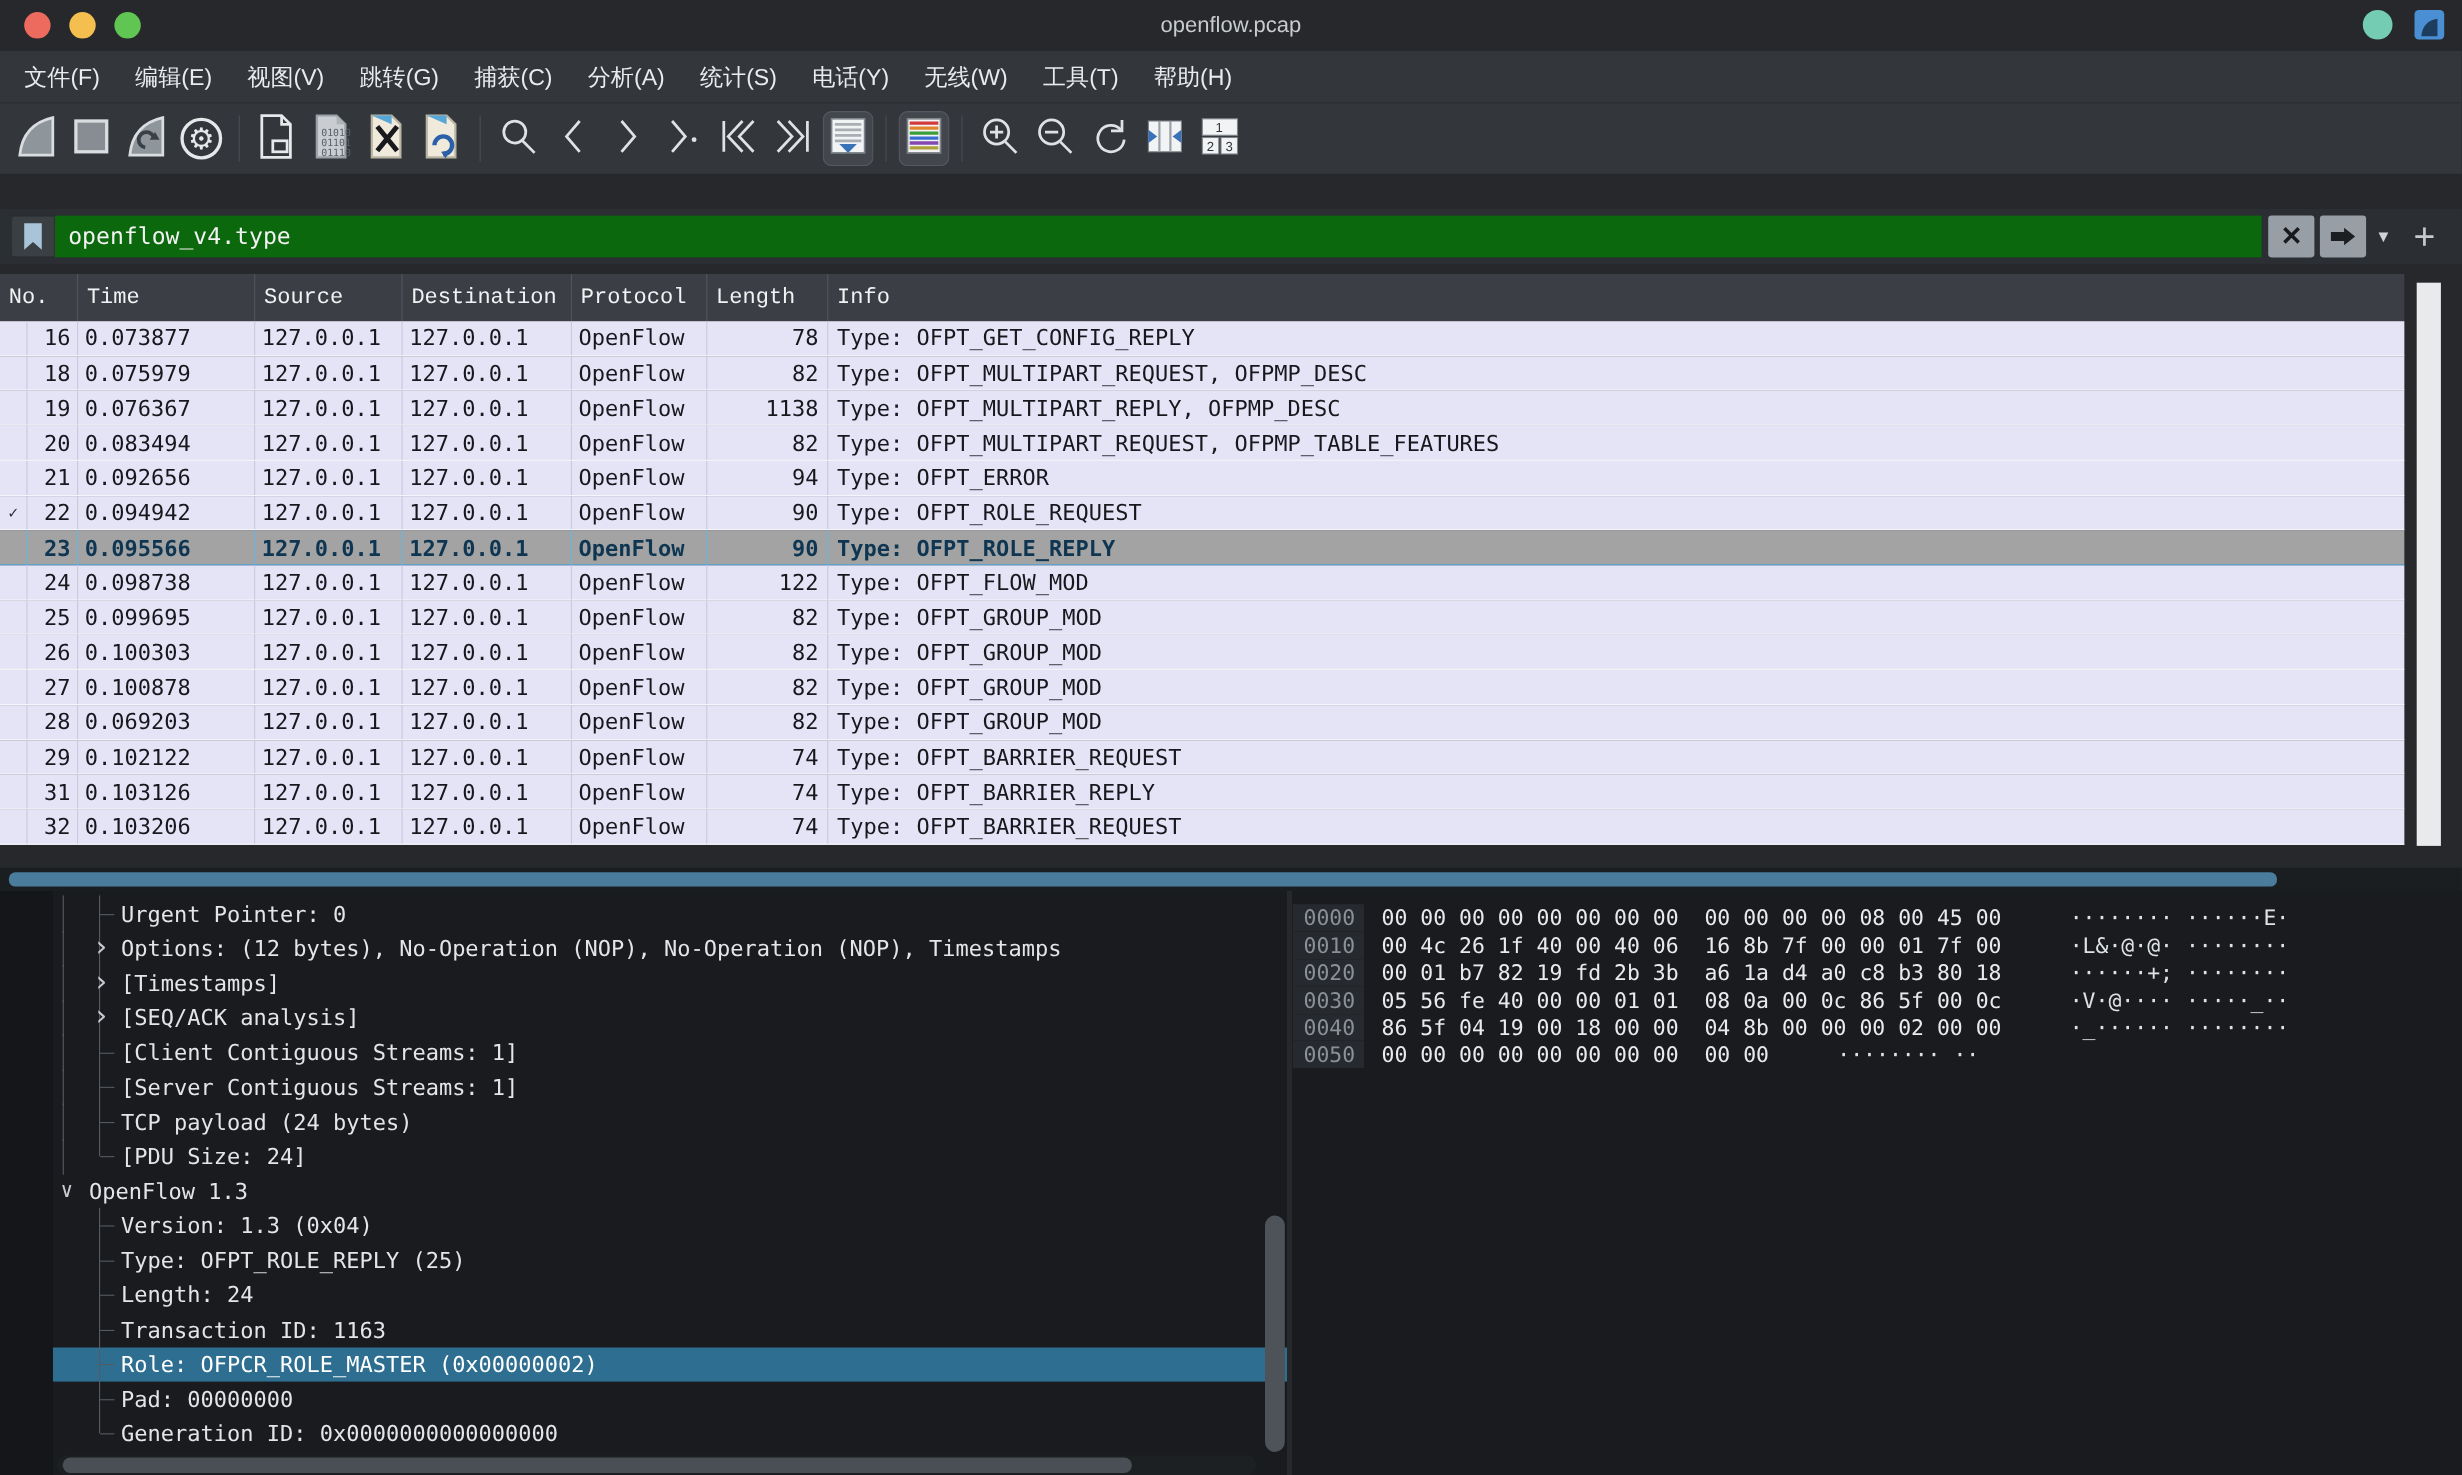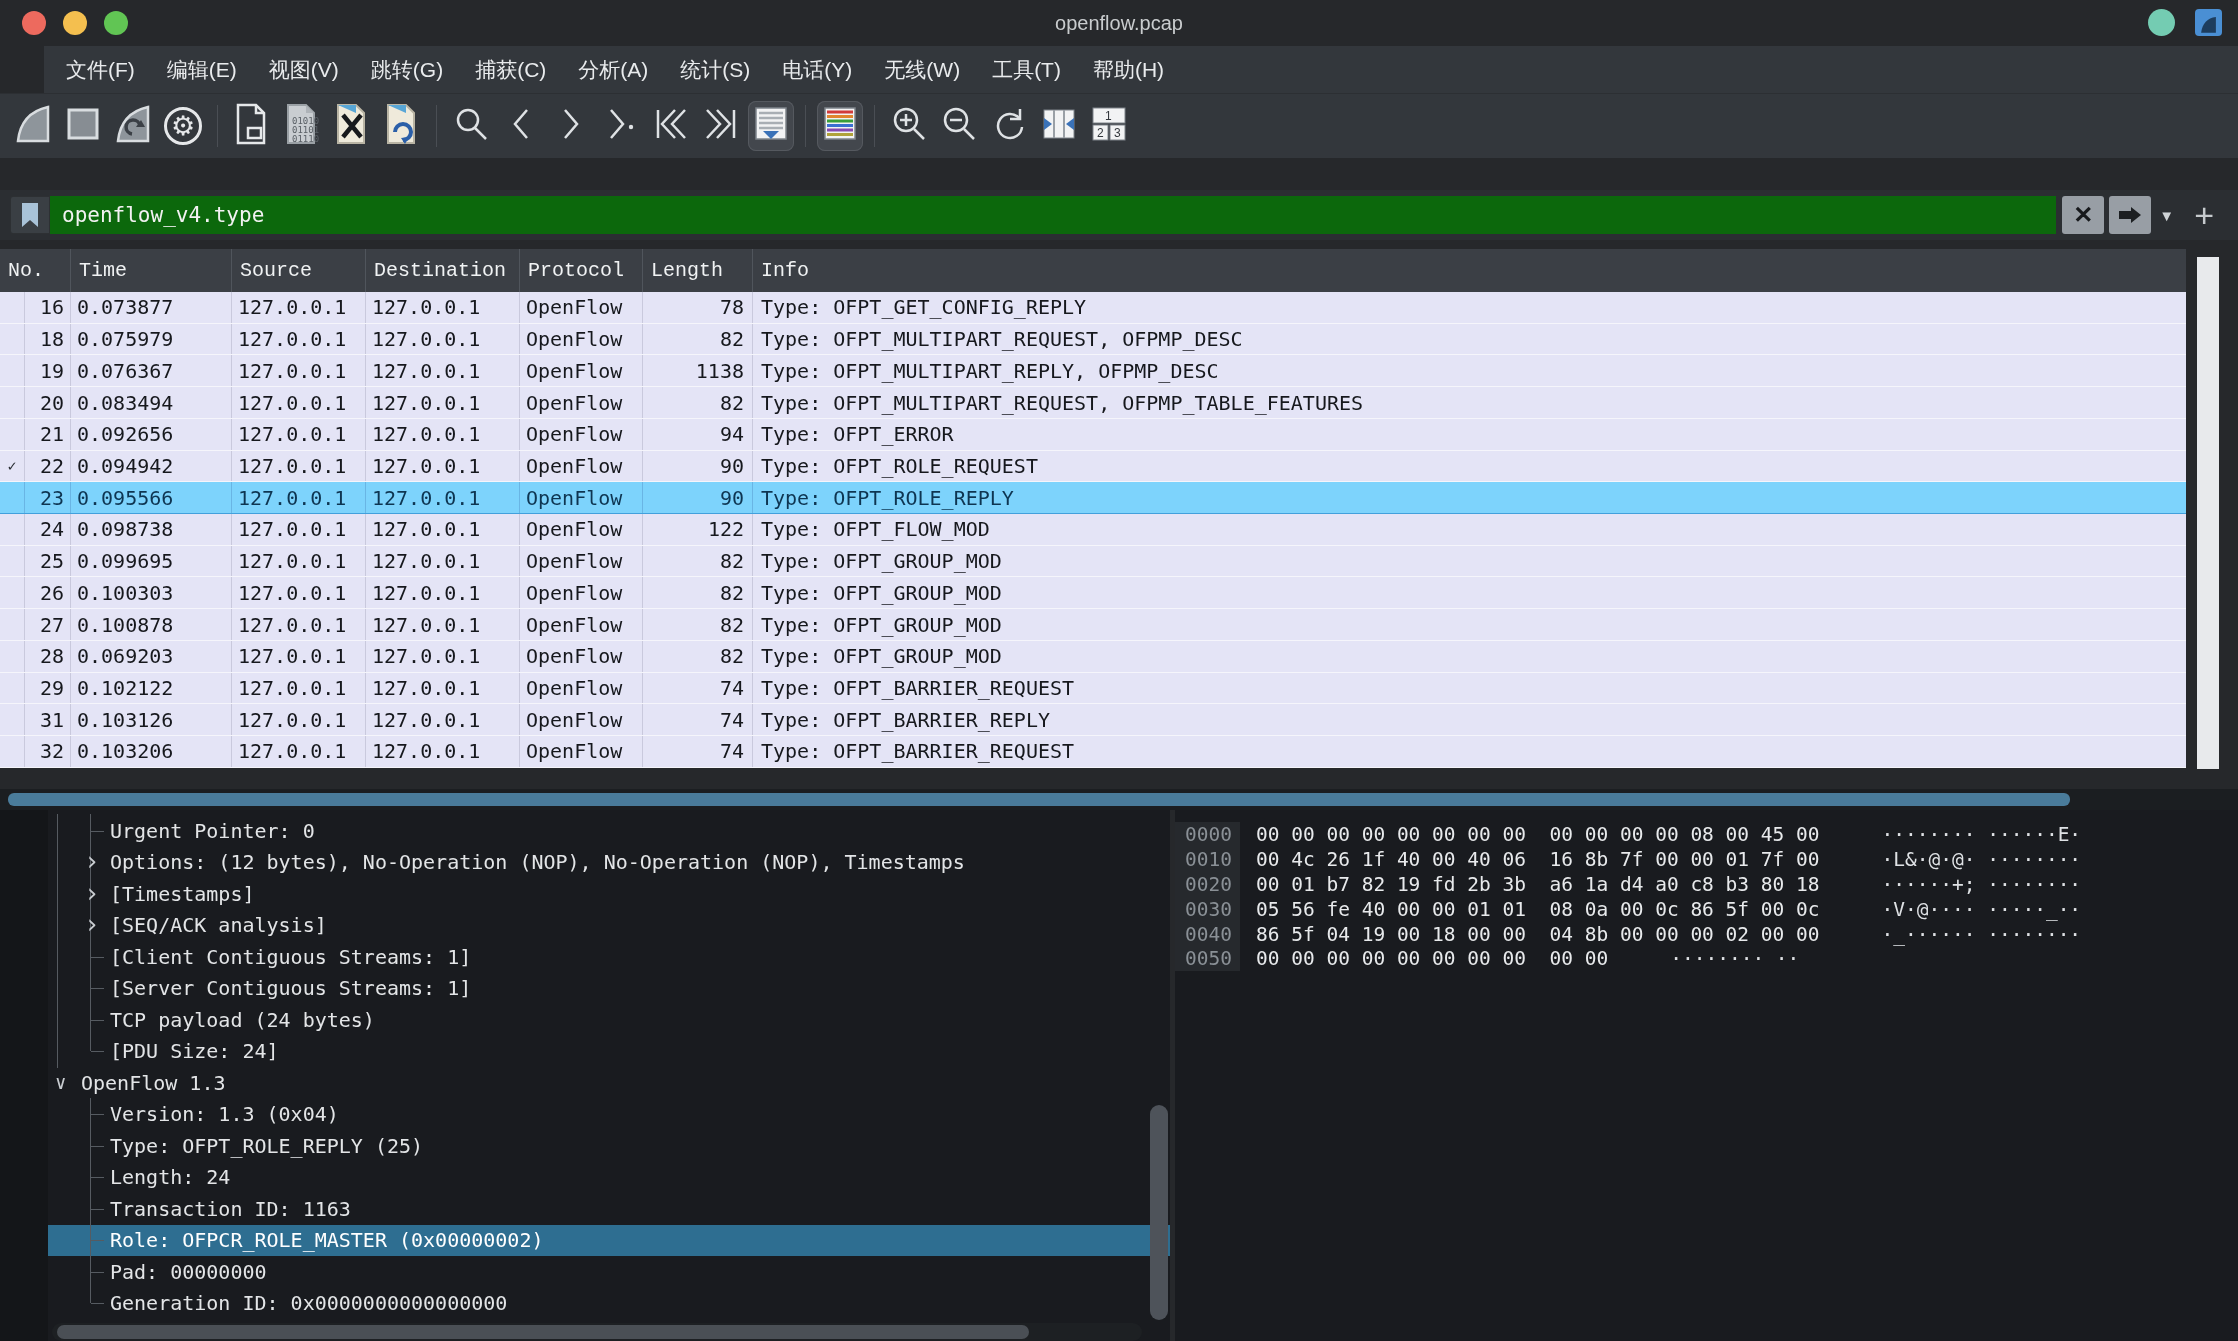--- a/index.html
+++ b/index.html
@@ -13,21 +13,21 @@
   .lights { position:absolute; left:22px; top:11px; display:flex; gap:17px; }
   .light { width:24px; height:24px; border-radius:50%; }
   .light.red{ background:#ed6a5e; } .light.yellow{ background:#f4bf4f; } .light.green{ background:#61c554; }
   .win-title { color:#c9ccce; font-size:20px; }
   .tray { position:absolute; right:16px; top:9px; display:flex; gap:20px; align-items:center; }
   .tray-circle { width:27px; height:27px; border-radius:50%; background:#74ccb2; }
   .tray-ws { width:27px; height:27px; border-radius:4px; background:#4a8fd4;
              display:flex; align-items:flex-end; justify-content:center; }
 
   
-  .menubar { height:47px; background:#33373c; display:flex; align-items:center; padding-left:6px;margin-left:44px; }
+  .menubar { height:47px; background:#33373c; display:flex; align-items:center; padding-left:6px; }
   .menu-item { color:#e9ebed; font-size:21px; padding:0 16px; cursor:default; }
 
   
   .toolbar { height:65px; background:#33373c; display:flex; align-items:center;
              padding-left:8px; border-top:1px solid #2c2f33; }
   .tb-btn { width:46px; height:50px; display:flex; align-items:center; justify-content:center;
             margin:0 2px; border-radius:8px; }
   .tb-btn.active { background:#43474d; box-shadow:inset 0 0 0 1px #55595f; }
   .tb-sep { width:1px; height:42px; background:#4a4e54; margin:0 9px; }
   .gearwrap { width:38px; height:38px; border:3px solid #e6e8ea; border-radius:50%;
@@ -53,21 +53,21 @@
   .packet-area { position:relative; height:540px; background:#26282b; }
   .pheader { height:43px; width:2186px; background:#3b3f45; display:flex;
              color:#f0f2f3; font-size:20px; }
   .ph-cell { display:flex; align-items:center; padding-left:8px;
              border-right:1px solid #50555c;font-family:Liberation Mono, monospace; }
   .plist { width:2186px; }
   .prow { height:31.73px; display:flex; background:#e4e4f6; color:#16181d;
           font:20px "DejaVu Sans Mono", monospace; border-bottom:1px solid #f5f5fb; }
   .prow > span { display:flex; align-items:center; border-right:1px solid #c9c9dd;
                  white-space:nowrap; overflow:hidden; }
-  .prow.sel { background:#7dd3fc; color:#0e3551; border-bottom-color:#42a0dc; }
+  .prow.sel { background:#a3a3a3; color:#0e3551; border-bottom-color:#42a0dc;font-weight:bold; }
   .prow.sel > span { border-right-color:#69b5e4; }
   .c-gutter{ width:25px; justify-content:center; font-size:15px; color:#2c3036; }
   .c-no   { width:46px; justify-content:flex-end; padding-right:6px; }
   .c-time { width:161px; padding-left:6px; }
   .c-src  { width:134px; padding-left:6px; }
   .c-dst  { width:154px; padding-left:6px; }
   .c-proto{ width:123px; padding-left:6px;text-align:center; }
   .c-len  { width:110px; justify-content:flex-end; padding-right:8px; }
   .c-info { flex:1; padding-left:8px; border-right:none !important; }
   .pvscroll { position:absolute; top:0; right:0; width:52px; height:540px; background:#26282b; }

